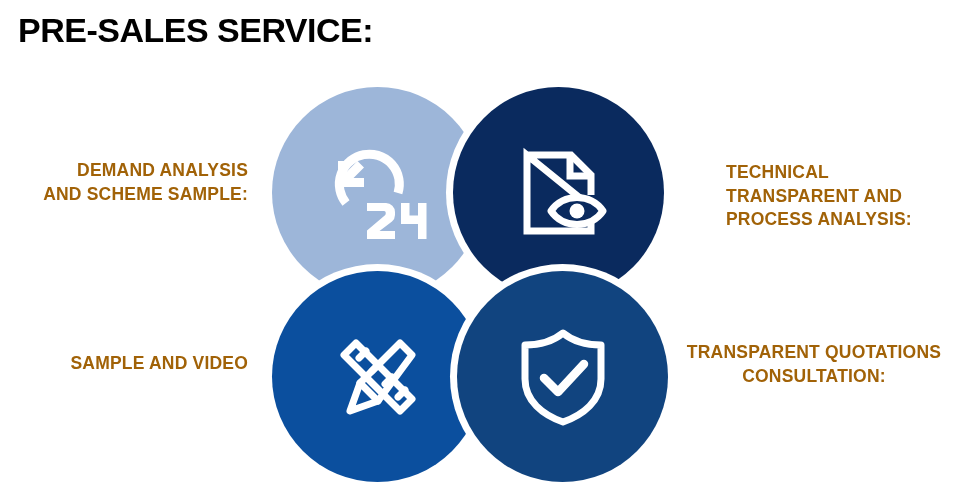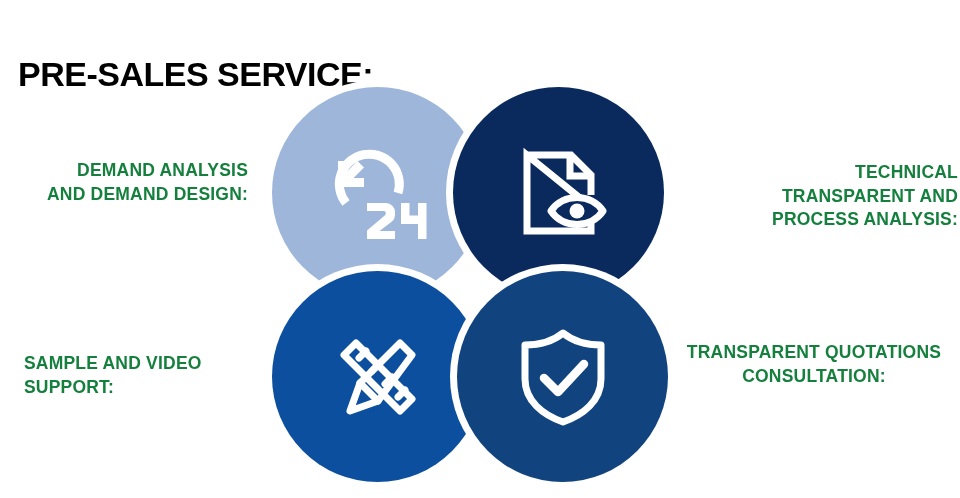--- a/index.html
+++ b/index.html
@@ -23,21 +23,20 @@
   #page-title {
     position: absolute;
     left: 18px;
     top: 12px;
     font-size: 34px;
     font-weight: 700;
     letter-spacing: -0.5px;
     color: #000000;
     line-height: 1.1;
     white-space: nowrap;
-    margin-top: 44px;
   }
 
   
   .circle {
     position: absolute;
     width: 211px;
     height: 211px;
     border-radius: 50%;
     display: flex;
     align-items: center;
@@ -55,40 +54,40 @@
 
   .circle svg { display: block; }
 
   
   .label {
     position: absolute;
     font-size: 17.5px;
     font-weight: 700;
     letter-spacing: 0.2px;
     line-height: 1.35;
-    color: #15803d;
+    color: #a16207;
     z-index: 6;
   }
   #label-demand {
     right: 712px;
     top: 159px;
     width: 240px;
     text-align: right;
   }
   #label-sample {
-    right: 696px;
+    right: 712px;
     top: 352px;
     width: 240px;
-    text-align: left;
+    text-align: right;
   }
   #label-technical {
     left: 726px;
     top: 161px;
     width: 232px;
-    text-align: right;
+    text-align: left;
   }
   #label-quotation {
     left: 668px;
     top: 341px;
     width: 292px;
     text-align: center;
   }
 </style>
 </head>
 <body>
@@ -152,32 +151,31 @@
       <svg width="92" height="100" viewBox="0 0 92 100" fill="none" aria-hidden="true">
         <path d="M46 6 C34 16 20 18 8 18 V52 C8 74 26 88 46 95 C66 88 84 74 84 52 V18
                  C72 18 58 16 46 6 Z" stroke="#ffffff" stroke-width="7" fill="none" stroke-linejoin="round"></path>
         <path d="M27 51 L41 65 L67 37" stroke="#ffffff" stroke-width="8.5" fill="none" stroke-linecap="round" stroke-linejoin="round"></path>
       </svg>
     </span>
   </div>
 
   <div class="label" id="label-demand">
     <div>DEMAND ANALYSIS</div>
-    <div>AND DEMAND DESIGN:</div>
+    <div>AND SCHEME SAMPLE:</div>
   </div>
 
   <div class="label" id="label-technical">
     <div>TECHNICAL</div>
     <div>TRANSPARENT AND</div>
     <div>PROCESS ANALYSIS:</div>
   </div>
 
   <div class="label" id="label-sample">
     <div>SAMPLE AND VIDEO</div>
-    <div>SUPPORT:</div>
   </div>
 
   <div class="label" id="label-quotation">
     <div>TRANSPARENT QUOTATIONS</div>
     <div>CONSULTATION:</div>
   </div>
 
 </div>
 
 </body></html>

